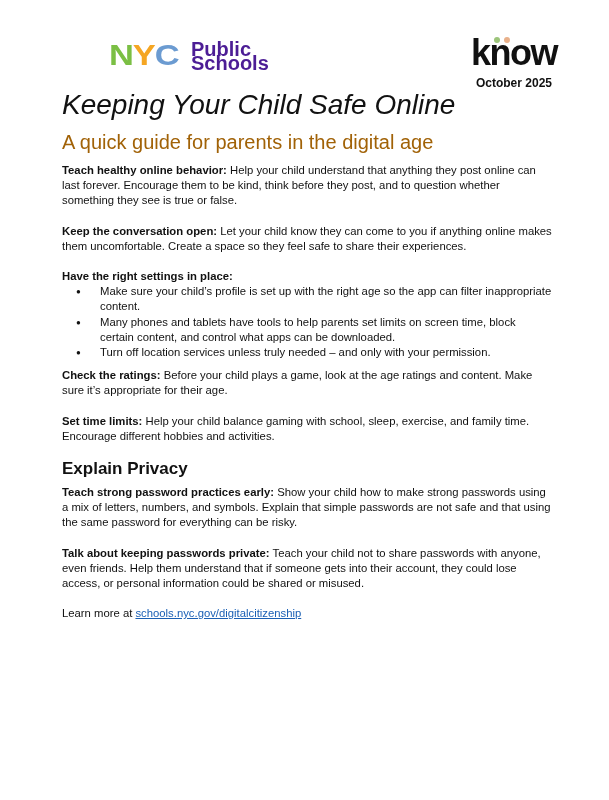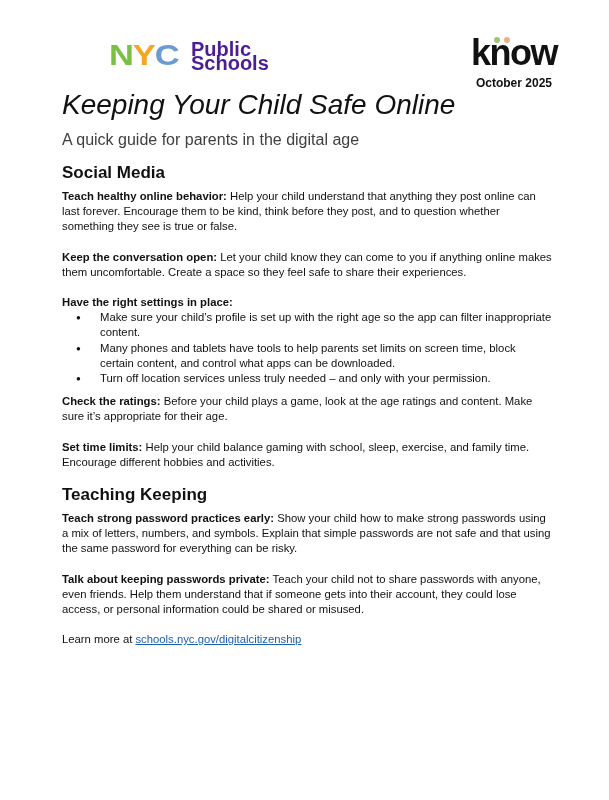--- a/index.html
+++ b/index.html
@@ -13,21 +13,21 @@
     .nyc-y { color: #f5a623; }
     .nyc-c { color: #6b9bd1; }
     .nyc-text { color: #4c1d95; font-weight: bold; font-size: 20px; line-height: 14px; margin-left: 4px; }
     .logo-diit { position: absolute; right: 52px; top: 36px; font-weight: bold; font-size: 36px; letter-spacing: -1.5px; line-height: 34px; color: #111; }
     .diit-wrap { position: relative; display: inline-block; }
     .dot { position: absolute; top: 1px; width: 6px; height: 6px; border-radius: 50%; }
     .dot1 { left: 23px; background: #9cc47a; }
     .dot2 { left: 33px; background: #e8b08a; }
     .date { position: absolute; right: 57px; top: 76px; font-weight: bold; font-size: 12px; }
     .title { position: absolute; left: 62px; top: 89px; font-size: 28px; color: #111; margin: 0; font-weight: normal; font-style: italic; }
-    .subtitle { position: absolute; left: 62px; top: 131px; font-size: 16px; color: #404040; }
+    .subtitle { position: absolute; left: 62px; top: 131px; font-size: 20px; color: #a16207; }
     .content { position: absolute; left: 62px; top: 163px; width: 490px; font-size: 11.3px; line-height: 15.2px; }
     h2 { font-size: 17px; font-weight: bold; margin: 0 0 6px 0; line-height: 20px; }
     p { margin: 0 0 15px 0; }
     .b { font-weight: bold; }
     ul { margin: -15px 0 8px 0; padding-left: 36px; list-style: none; }
     ul li { position: relative; padding-left: 2px; }
     ul li::before { content: "\25CF"; position: absolute; left: -22px; font-size: 8px; }
     .link { color: #1a5fb4; text-decoration: underline; }
   </style>
 </head>
@@ -44,36 +44,35 @@
 <div class="logo-diit">
   <span class="diit-wrap"><span class="dot dot1"></span><span class="dot dot2"></span><span>know</span></span>
 </div>
 <div class="date">October 2025</div>
 
 <h1 class="title">Keeping Your Child Safe Online</h1>
 <div class="subtitle">A quick guide for parents in the digital age</div>
 
 <div class="content">
   <section>
-    <h2>Social Media</h2>
     <p><span class="b">Teach healthy online behavior:</span><span> Help your child understand that anything they post online can last forever. Encourage them to be kind, think before they post, and to question whether something they see is true or false.</span></p>
     <p><span class="b">Keep the conversation open:</span><span> Let your child know they can come to you if anything online makes them uncomfortable. Create a space so they feel safe to share their experiences.</span></p>
     <p><span class="b">Have the right settings in place:</span></p>
     <ul>
       <li>Make sure your child’s profile is set up with the right age so the app can filter inappropriate content.</li>
       <li>Many phones and tablets have tools to help parents set limits on screen time, block certain content, and control what apps can be downloaded.</li>
       <li>Turn off location services unless truly needed – and only with your permission.</li>
     </ul>
   </section>
 
   <section>
     <p><span class="b">Check the ratings:</span><span> Before your child plays a game, look at the age ratings and content. Make sure it’s appropriate for their age.</span></p>
     <p><span class="b">Set time limits:</span><span> Help your child balance gaming with school, sleep, exercise, and family time. Encourage different hobbies and activities.</span></p>
   </section>
 
   <section>
-    <h2>Teaching Keeping</h2>
+    <h2>Explain Privacy</h2>
     <p><span class="b">Teach strong password practices early:</span><span> Show your child how to make strong passwords using a mix of letters, numbers, and symbols. Explain that simple passwords are not safe and that using the same password for everything can be risky.</span></p>
     <p><span class="b">Talk about keeping passwords private:</span><span> Teach your child not to share passwords with anyone, even friends. Help them understand that if someone gets into their account, they could lose access, or personal information could be shared or misused.</span></p>
   </section>
 
   <p><span>Learn more at </span><a class="link">schools.nyc.gov/digitalcitizenship</a></p>
 </div>
 
 </body></html>

